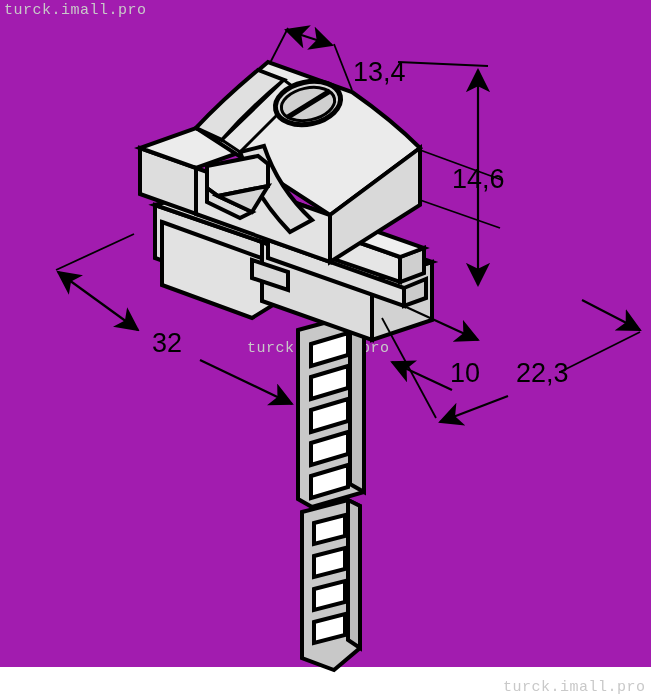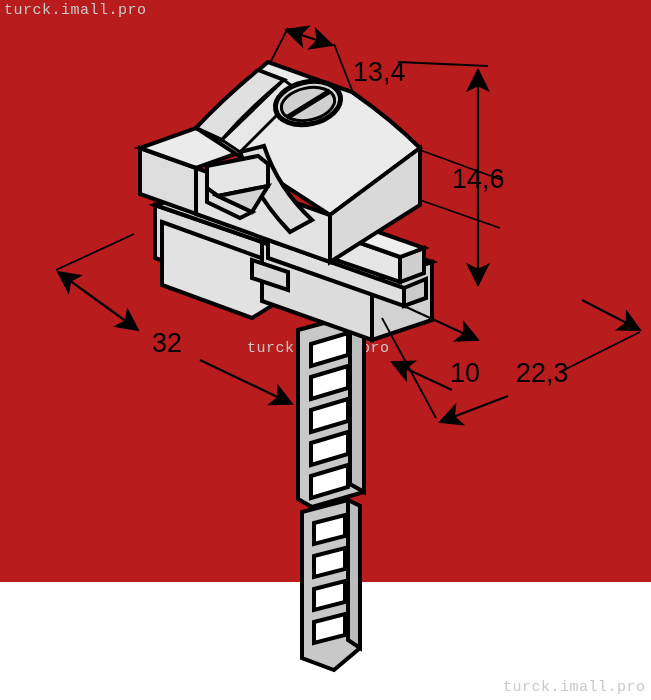--- a/index.html
+++ b/index.html
@@ -9,22 +9,22 @@
   }
   body {
     width: 651px;
     height: 700px;
     overflow: hidden;
     font-family: "Liberation Sans", sans-serif;
   }
   #drawing-root {
     position: relative;
     width: 651px;
-    height: 582px;
-    background: #b91c1c;
+    height: 667px;
+    background: #a21caf;
   }
   .wm {
     position: absolute;
     font-family: "Liberation Mono", monospace;
     font-size: 15px;
     letter-spacing: 0.5px;
     color: #c9c9c9;
     white-space: nowrap;
     user-select: none;
   }

